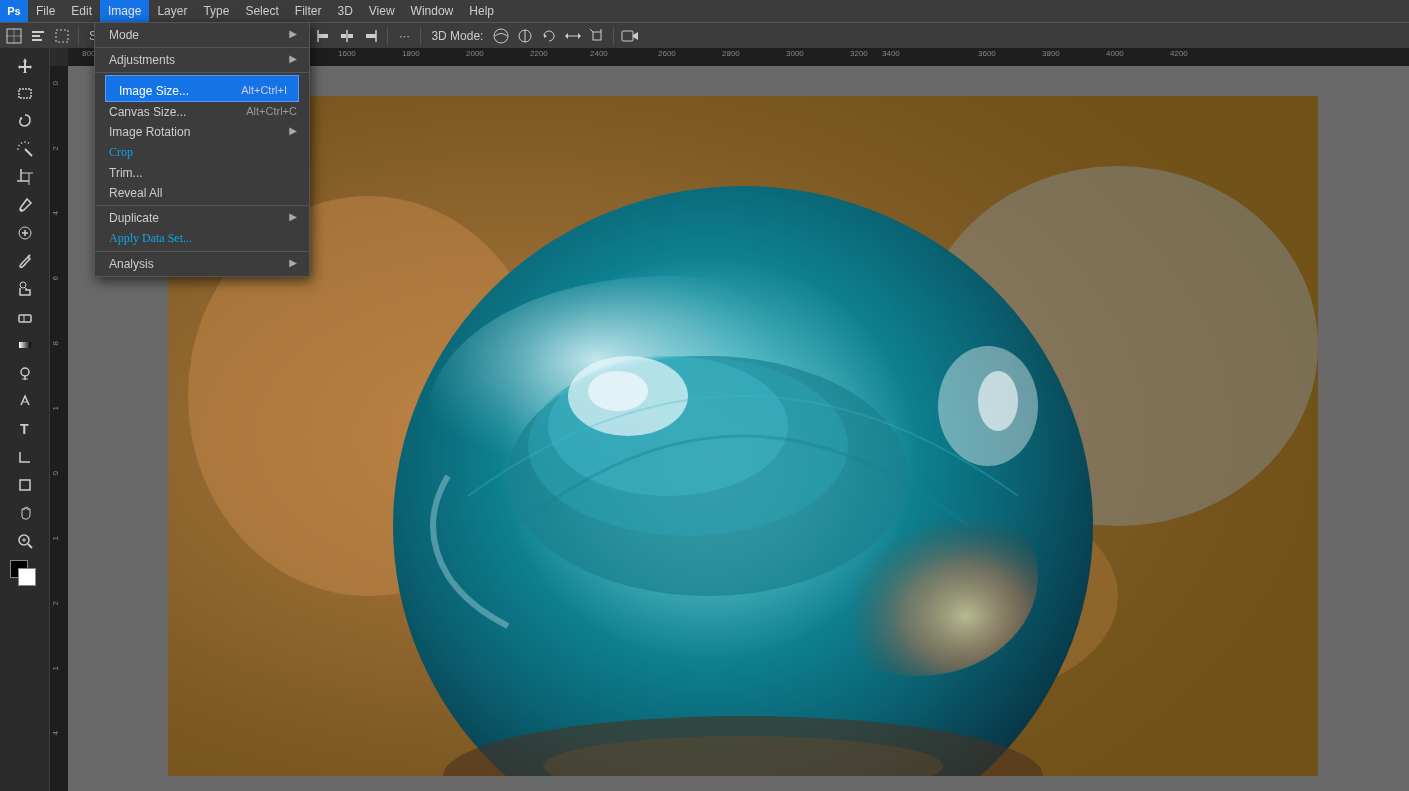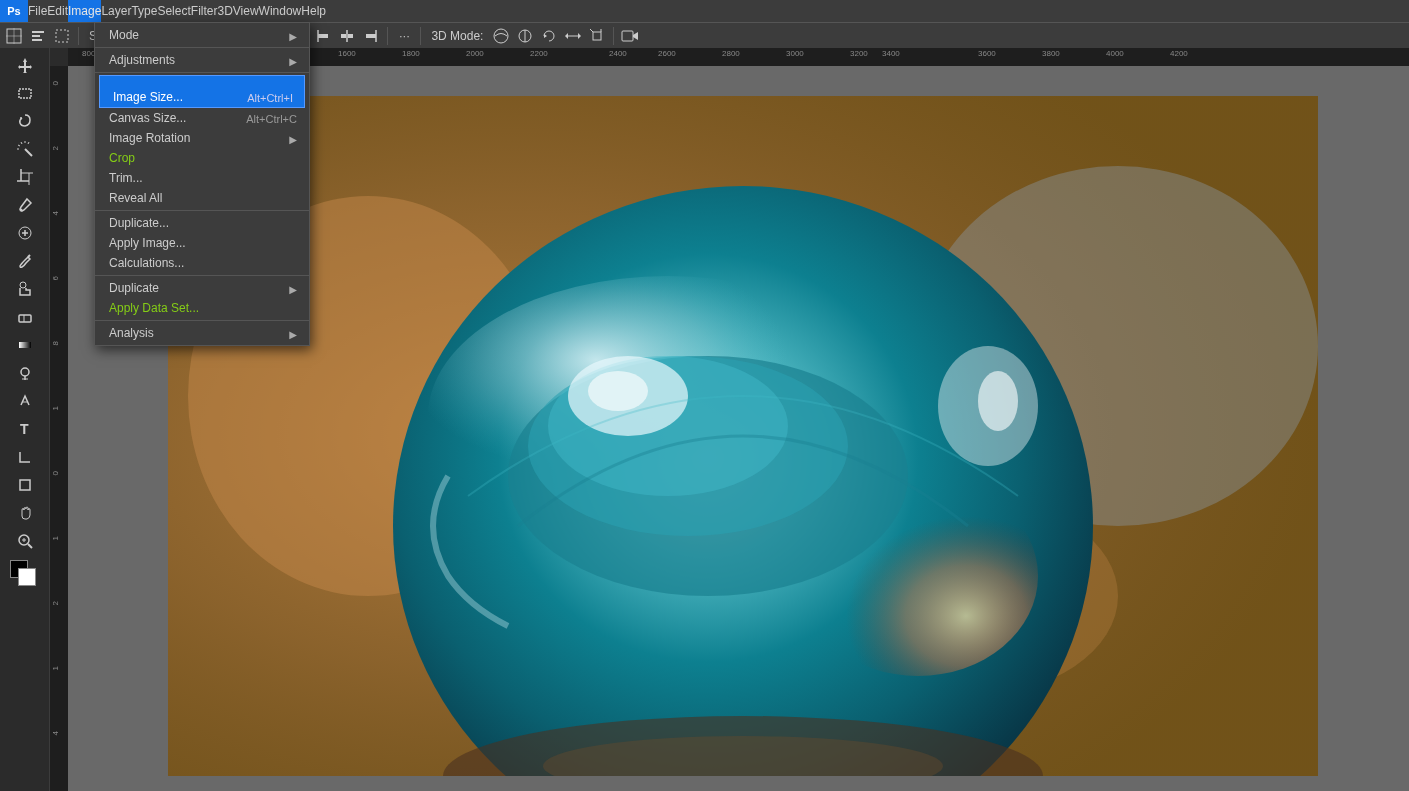--- a/index.html
+++ b/index.html
@@ -31,21 +31,21 @@
       display: flex;
       align-items: center;
       justify-content: center;
       color: #fff;
       font-weight: bold;
       font-size: 11px;
       flex-shrink: 0;
       text-align: center;
     }
     .menu-item {
-      padding: 2px 0;
+      padding: 2px 8px;
       height: 22px;
       display: flex;
       align-items: center;
       cursor: pointer;
       color: #ccc;
       font-size: 12px;
       white-space: nowrap;
     }
     .menu-item:hover, .menu-item.active {
       background: #4a4a4a;
@@ -193,39 +193,40 @@
       border: 1px solid #555;
       z-index: 2000;
       box-shadow: 2px 4px 12px rgba(0,0,0,0.6);
     }
     .menu-section {
       border-bottom: 1px solid #555;
       padding: 2px 0;
     }
     .menu-row {
       display: flex;
-      align-items: flex-end;
+      align-items: flex-start;
       justify-content: space-between;
       padding: 3px 12px 3px 14px;
       cursor: pointer;
       color: #ccc;
       font-size: 12px;
       min-height: 20px;
       position: relative;
     }
     .menu-row.highlighted {
       background: #1473e6;
       color: #fff;
       border: 1px solid #5599ff;
-      margin: 0 4px;
-      padding: 14px 11px 3px 13px;
+      margin: 0 10px;
+      padding: 8px 11px 3px 13px;
     }
     .menu-row.disabled {
-      color: #84cc16;
+      color: #0ea5e9;
       cursor: default;
+      font-family: Liberation Serif, serif;
     }
     .menu-row .shortcut {
       color: #999;
       font-size: 11px;
       margin-left: 12px;
     }
     .menu-row.highlighted .shortcut {
       color: #cce;
     }
     .menu-row .arrow {
@@ -402,21 +403,21 @@
 <div id="ruler-top">
   <div style="position:relative; height:18px; width:100%;">
     <span class="ruler-num" style="left:14px">800</span>
     <span class="ruler-num" style="left:78px">1000</span>
     <span class="ruler-num" style="left:142px">1200</span>
     <span class="ruler-num" style="left:206px">1400</span>
     <span class="ruler-num" style="left:270px">1600</span>
     <span class="ruler-num" style="left:334px">1800</span>
     <span class="ruler-num" style="left:398px">2000</span>
     <span class="ruler-num" style="left:462px">2200</span>
-    <span class="ruler-num" style="left:541px">2400</span>
+    <span class="ruler-num" style="left:522px">2400</span>
     <span class="ruler-num" style="left:590px">2600</span>
     <span class="ruler-num" style="left:654px">2800</span>
     <span class="ruler-num" style="left:718px">3000</span>
     <span class="ruler-num" style="left:782px">3200</span>
     <span class="ruler-num" style="left:814px">3400</span>
     <span class="ruler-num" style="left:910px">3600</span>
     <span class="ruler-num" style="left:974px">3800</span>
     <span class="ruler-num" style="left:1038px">4000</span>
     <span class="ruler-num" style="left:1102px">4200</span>
   </div>
@@ -663,31 +664,20 @@
       <span>Crop</span>
     </div>
     <div class="menu-row">
       <span>Trim...</span>
     </div>
     <div class="menu-row">
       <span>Reveal All</span>
     </div>
   </div>
 
-  <div class="menu-section">
-    <div class="menu-row">
-      <span>Duplicate...</span>
-    </div>
-    <div class="menu-row">
-      <span>Apply Image...</span>
-    </div>
-    <div class="menu-row">
-      <span>Calculations...</span>
-    </div>
-  </div>
 
   <div class="menu-section">
     <div class="menu-row">
       <span>Duplicate</span>
       <span class="arrow">▶</span>
     </div>
     <div class="menu-row disabled">
       <span>Apply Data Set...</span>
     </div>
   </div>

